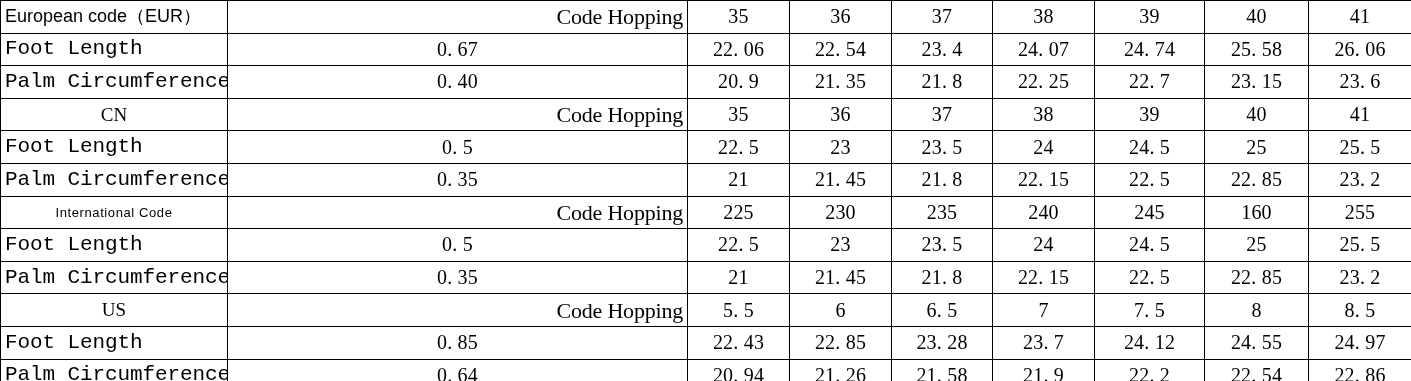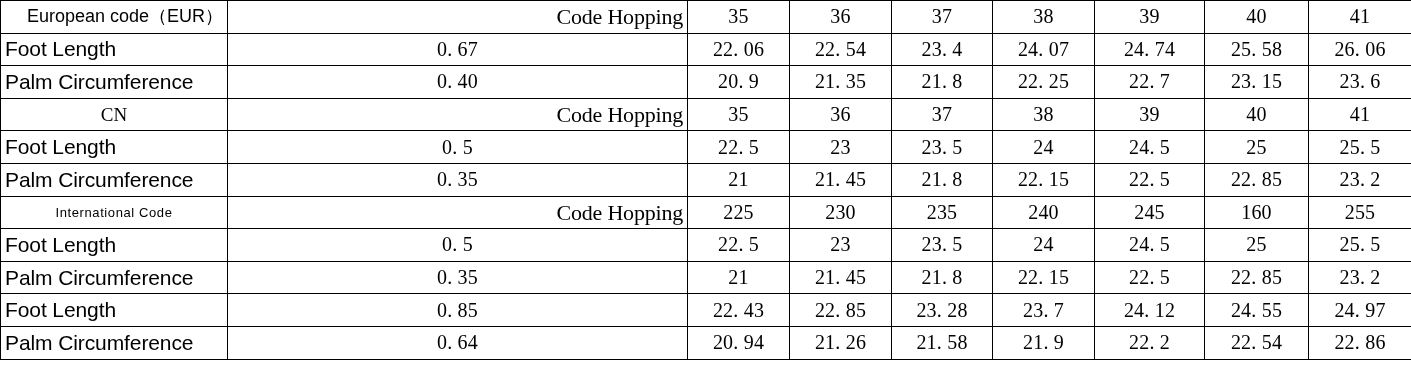--- a/index.html
+++ b/index.html
@@ -36,29 +36,29 @@
   col.c2 { width: 102px; }
   col.c3 { width: 102px; }
   col.c4 { width: 101px; }
   col.c5 { width: 102px; }
   col.c6 { width: 110px; }
   col.c7 { width: 104px; }
   col.c8 { width: 103px; }
 
   
   .t-sans-left {
-    font-family: Liberation Sans, sans-serif;
+    font-family: Liberation Mono, monospace;
     font-size: 21px;
     text-align: left;
     letter-spacing: -0.1px;
   }
   .t-sans-center {
     font-family: "Liberation Sans", sans-serif;
     font-size: 18px;
-    text-align: right;
+    text-align: left;
   }
   .t-serif-center {
     font-family: "Liberation Serif", serif;
     font-size: 19px;
     text-align: center;
     margin-left: 35px;
   }
   .t-mono-center {
     font-family: Liberation Sans, sans-serif;
     font-size: 13px;
@@ -197,20 +197,32 @@
         <td class="t-serif-num">21</td>
         <td class="t-serif-num">21. 45</td>
         <td class="t-serif-num">21. 8</td>
         <td class="t-serif-num">22. 15</td>
         <td class="t-serif-num">22. 5</td>
         <td class="t-serif-num">22. 85</td>
         <td class="t-serif-num">23. 2</td>
         <td class="t-serif-num">23. 55</td>
       </tr>
       <tr>
+        <td class="t-serif-center">US</td>
+        <td class="t-hop">Code Hopping</td>
+        <td class="t-serif-num">5. 5</td>
+        <td class="t-serif-num">6</td>
+        <td class="t-serif-num">6. 5</td>
+        <td class="t-serif-num">7</td>
+        <td class="t-serif-num">7. 5</td>
+        <td class="t-serif-num">8</td>
+        <td class="t-serif-num">8. 5</td>
+        <td class="t-serif-num">9</td>
+      </tr>
+      <tr>
         <td class="t-sans-left">Foot Length</td>
         <td class="t-serif-num">0. 85</td>
         <td class="t-serif-num">22. 43</td>
         <td class="t-serif-num">22. 85</td>
         <td class="t-serif-num">23. 28</td>
         <td class="t-serif-num">23. 7</td>
         <td class="t-serif-num">24. 12</td>
         <td class="t-serif-num">24. 55</td>
         <td class="t-serif-num">24. 97</td>
         <td class="t-serif-num">25. 4</td>

